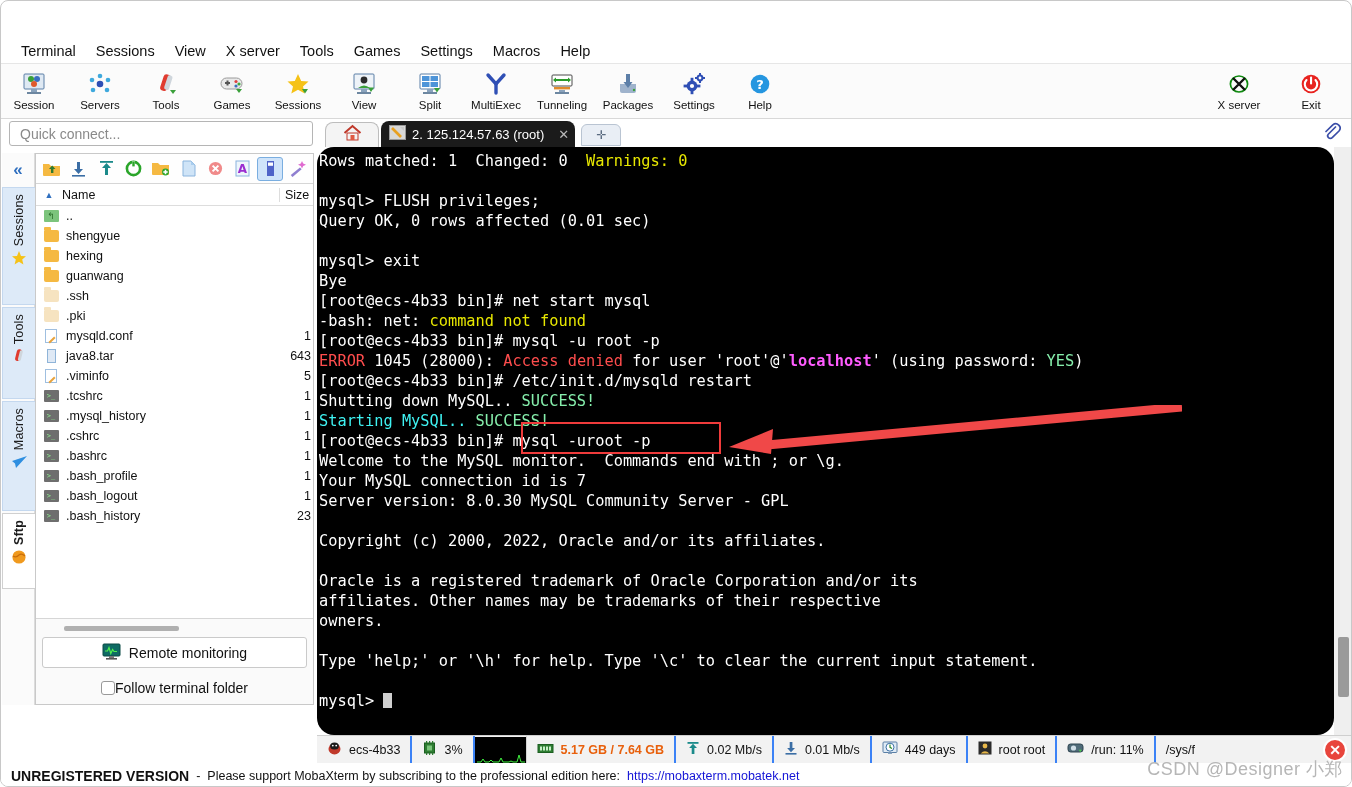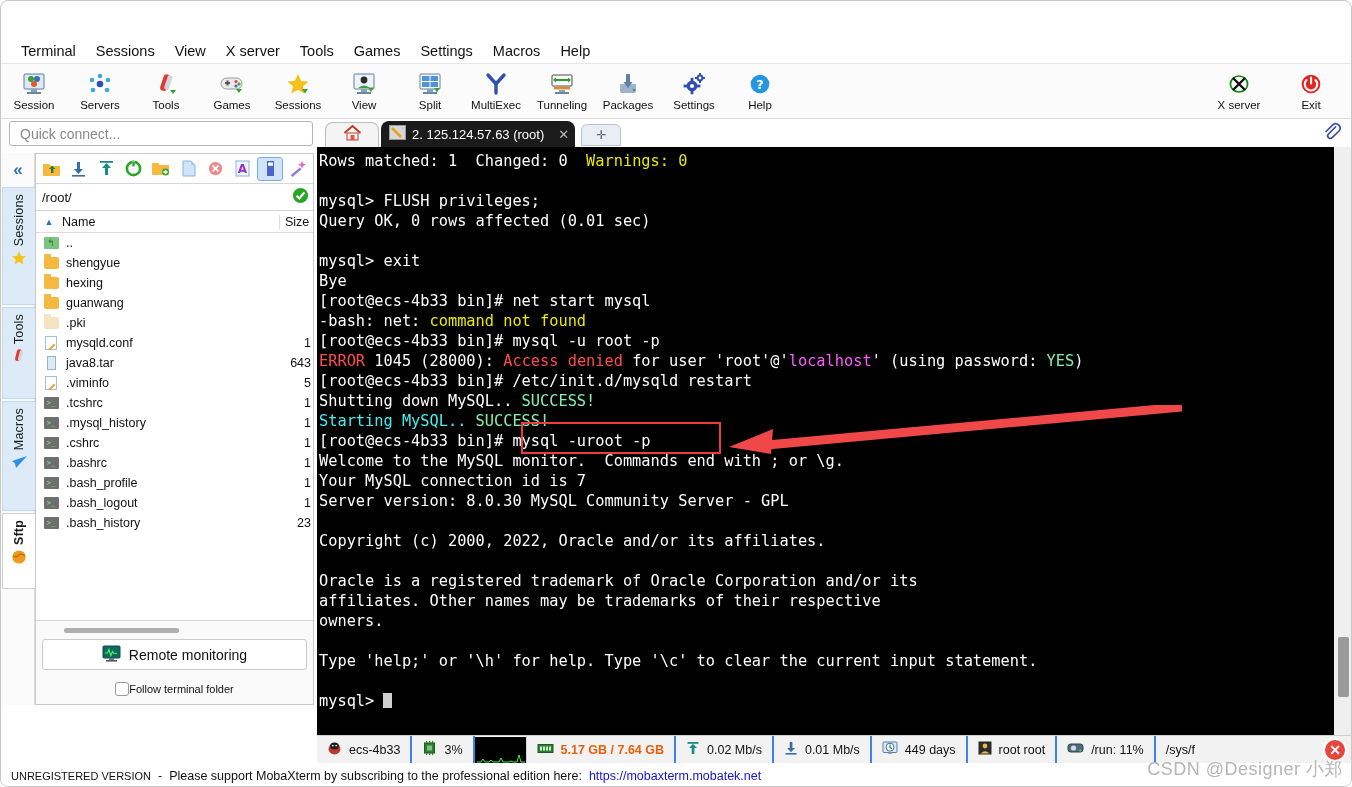--- a/index.html
+++ b/index.html
@@ -157,21 +157,21 @@
   .fb-row .ficon { width: 30px; display: flex; justify-content: center; align-items: center; }
   .fb-row .fname { flex: 1; }
   .fb-row .fsize { width: 34px; text-align: right; padding-right: 2px; overflow: hidden; }
   .fb-bottom { border-top: 1px solid #d6d6d6; padding: 5px 6px 8px 6px; background: #fafafa; }
   .fb-scrollstub { width: 115px; height: 5px; background: #b0b0b0; border-radius: 2px; margin: 2px 0 6px 22px; }
   .rm-btn {
     height: 31px; border: 1px solid #cacaca; border-radius: 3px; background: #fff;
     display: flex; align-items: center; justify-content: center; gap: 8px;
     font-size: 14px; color: #111;
   }
-  .follow-row { display: flex; align-items: center; justify-content: center; margin-top: 12px; font-size: 11px; color: #111; }
+  .follow-row { display: flex; align-items: center; justify-content: center; margin-top: 12px; font-size: 14px; color: #111; }
   .chk { width: 14px; height: 14px; border: 1px solid #999; border-radius: 3px; background: #fff; }
 
   
   .gl-folder { width: 15px; height: 12px; background: #f5b942; border-radius: 1px 2px 2px 2px; position: relative; }
   .gl-folder::before { content: ""; position: absolute; top: -3px; left: 0; width: 7px; height: 3px; background: #f5b942; border-radius: 1px 1px 0 0; }
   .gl-folder.pale { background: #f6e3c0; }
   .gl-folder.pale::before { background: #f6e3c0; }
   .gl-up { width: 15px; height: 12px; background: #7cc47c; border-radius: 1px; position: relative; color: #2a6e2a; font-size: 9px; display:flex; align-items:center; justify-content:center; }
   .gl-doc { width: 12px; height: 14px; background: #fff; border: 1px solid #9fbfe0; position: relative; }
   .gl-doc::after { content: ""; position: absolute; right: 0px; bottom: 1px; width: 8px; height: 2px; background: #e8a33d; transform: rotate(-45deg); }
@@ -217,40 +217,41 @@
     position: absolute; top: 28px; left: 0;
     width: 1017px; height: 588px;
     background: #000000;
     color: #ffffff;
     font-family: "DejaVu Sans Mono", monospace;
     font-size: 15.3px;
     line-height: 20px;
     padding: 4px 16px 0 2px;
     white-space: pre;
     overflow: hidden;
+    border-radius: 17px;
   }
   .term-scroll {
     position: absolute; top: 28px; left: 1017px;
     width: 19px; height: 588px;
     background: #efefef;
   }
   .term-thumb {
     position: absolute; left: 4px; top: 490px;
     width: 11px; height: 60px;
     background: #9a9a9a; border-radius: 2px;
   }
   .cursor-blk { display: inline-block; width: 9px; height: 15px; background: #cfcfcf; vertical-align: -2px; }
 
   
   .c-white  { color: #ffffff; }
   .c-yellow { color: #e8e800; }
   .c-red    { color: #ff4d4d; }
   .c-green  { color: #86efac; }
   .c-cyan   { color: #3ff2f2; }
-  .c-magenta{ color: #ff5cff; }
+  .c-magenta{ color: #ff5cff; font-weight: bold; }
 
   
   .anno-box {
     position: absolute; left: 204px; top: 303px;
     width: 200px; height: 32px;
     border: 2px solid #ef3b3b;
     pointer-events: none;
   }
   .anno-arrow { position: absolute; left: 410px; top: 286px; width: 455px; height: 50px; pointer-events: none; }
 
@@ -283,21 +284,21 @@
 
   
   .footer {
     position: absolute; top: 762px; left: 0;
     width: 1352px; height: 25px;
     background: #ffffff;
     display: flex; align-items: center;
     font-size: 12.5px; color: #111;
     padding-left: 10px;
   }
-  .footer .unreg { font-weight: normal; font-size: 11px; }
+  .footer .unreg { font-weight: bold; font-size: 14px; }
   .footer .dash { margin: 0 7px; }
   .footer .lnk { color: #1414d6; text-decoration: none; margin-left: 7px; }
   .watermark {
     position: absolute; right: 8px; top: 756px;
     font-size: 18px; color: #b6b6b6;
     font-family: "Liberation Sans", sans-serif;
     letter-spacing: 0.5px;
   }
   
   .fb-gap { position: absolute; top: 704px; left: 0; width: 316px; height: 58px; background: #ffffff; }
@@ -611,29 +612,20 @@
           </svg>
       </div>
       <div class="fb-tb-btn">
         <svg width="19" height="17" viewBox="0 0 19 17">
             <rect x="2" y="11" width="12" height="2.6" fill="#8f7fd0" transform="rotate(-40 8 12)"></rect>
             <path d="M14 1 l1.2 2.6 L18 4.8 l-2.8 1.2 L14 8.6 l-1.2 -2.6 L10 4.8 l2.8 -1.2 z" fill="#e06ad0"></path>
           </svg>
       </div>
     </div>
 
-    <div class="fb-path">
-      <span>/root/</span>
-      <span class="ok">
-        <svg width="17" height="17" viewBox="0 0 17 17">
-            <circle cx="8.5" cy="8.5" r="7.6" fill="#2aa52a"></circle>
-            <path d="M4.6 8.8 L7.3 11.5 L12.4 5.4" stroke="#fff" stroke-width="2.1" fill="none"></path>
-          </svg>
-      </span>
-    </div>
 
     <div class="fb-head">
       <div class="sortarrow">▲</div>
       <div class="c-name">Name</div>
       <div class="c-size">Size</div>
     </div>
 
     <div class="fb-list">
       <div class="fb-row">
           <div class="ficon">
@@ -654,20 +646,27 @@
             <div class="gl-folder"></div>
           </div>
           <div class="fname">hexing</div>
           <div class="fsize"></div>
         </div>
       <div class="fb-row">
           <div class="ficon">
             <div class="gl-folder"></div>
           </div>
           <div class="fname">guanwang</div>
+          <div class="fsize"></div>
+        </div>
+      <div class="fb-row">
+          <div class="ficon">
+            <div class="gl-folder pale"></div>
+          </div>
+          <div class="fname">.ssh</div>
           <div class="fsize"></div>
         </div>
       <div class="fb-row">
           <div class="ficon">
             <div class="gl-folder pale"></div>
           </div>
           <div class="fname">.pki</div>
           <div class="fsize"></div>
         </div>
       <div class="fb-row">

